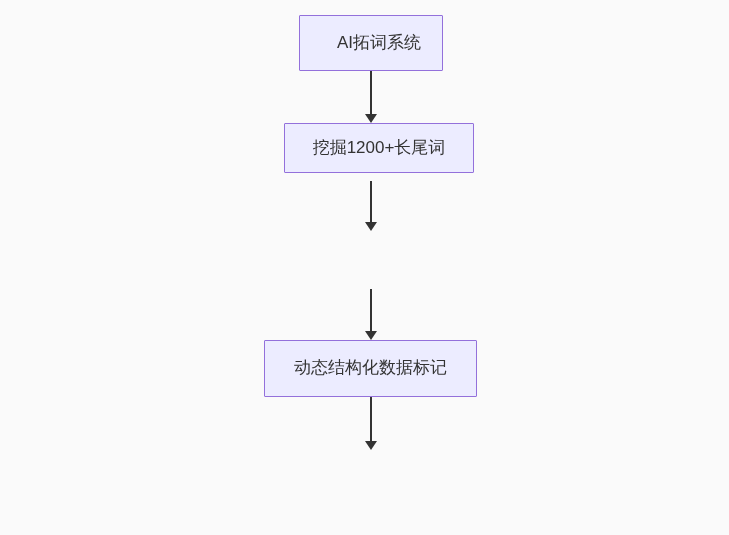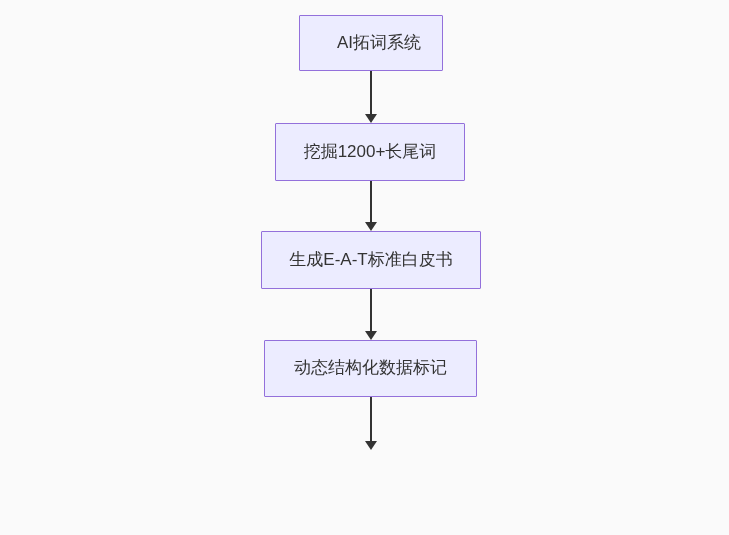--- a/index.html
+++ b/index.html
@@ -26,21 +26,21 @@
     display: flex;
     align-items: center;
     justify-content: center;
     color: #333333;
     font-size: 17px;
     line-height: 1.2;
     text-align: center;
     white-space: nowrap;
   }
   .n0 { left: 299px; top: 15px;  width: 144px; height: 56px; padding-left: 16px; }
-  .n1 { left: 275px; top: 123px; width: 190px; height: 58px; }
+  .n1 { left: 284px; top: 123px; width: 190px; height: 50px; }
   .n2 { left: 261px; top: 231px; width: 220px; height: 58px; }
   .n3 { left: 264px; top: 340px; width: 213px; height: 57px; }
   .n4 { left: 255px; top: 450px; width: 232px; height: 57px; }
 
   .edge {
     position: absolute;
     left: 361px;
     width: 20px;
   }
   .e0 { top: 71px;  height: 52px; }
@@ -83,23 +83,20 @@
 
   <div class="node n1">
     <span>挖掘1200+长尾词</span>
   </div>
 
   <div class="edge e1">
     <div class="edge-line"></div>
     <div class="edge-head"></div>
   </div>
 
-  <div class="node n2">
-    <span>生成E-A-T标准白皮书</span>
-  </div>
 
   <div class="edge e2">
     <div class="edge-line"></div>
     <div class="edge-head"></div>
   </div>
 
   <div class="node n3">
     <span>动态结构化数据标记</span>
   </div>
 

